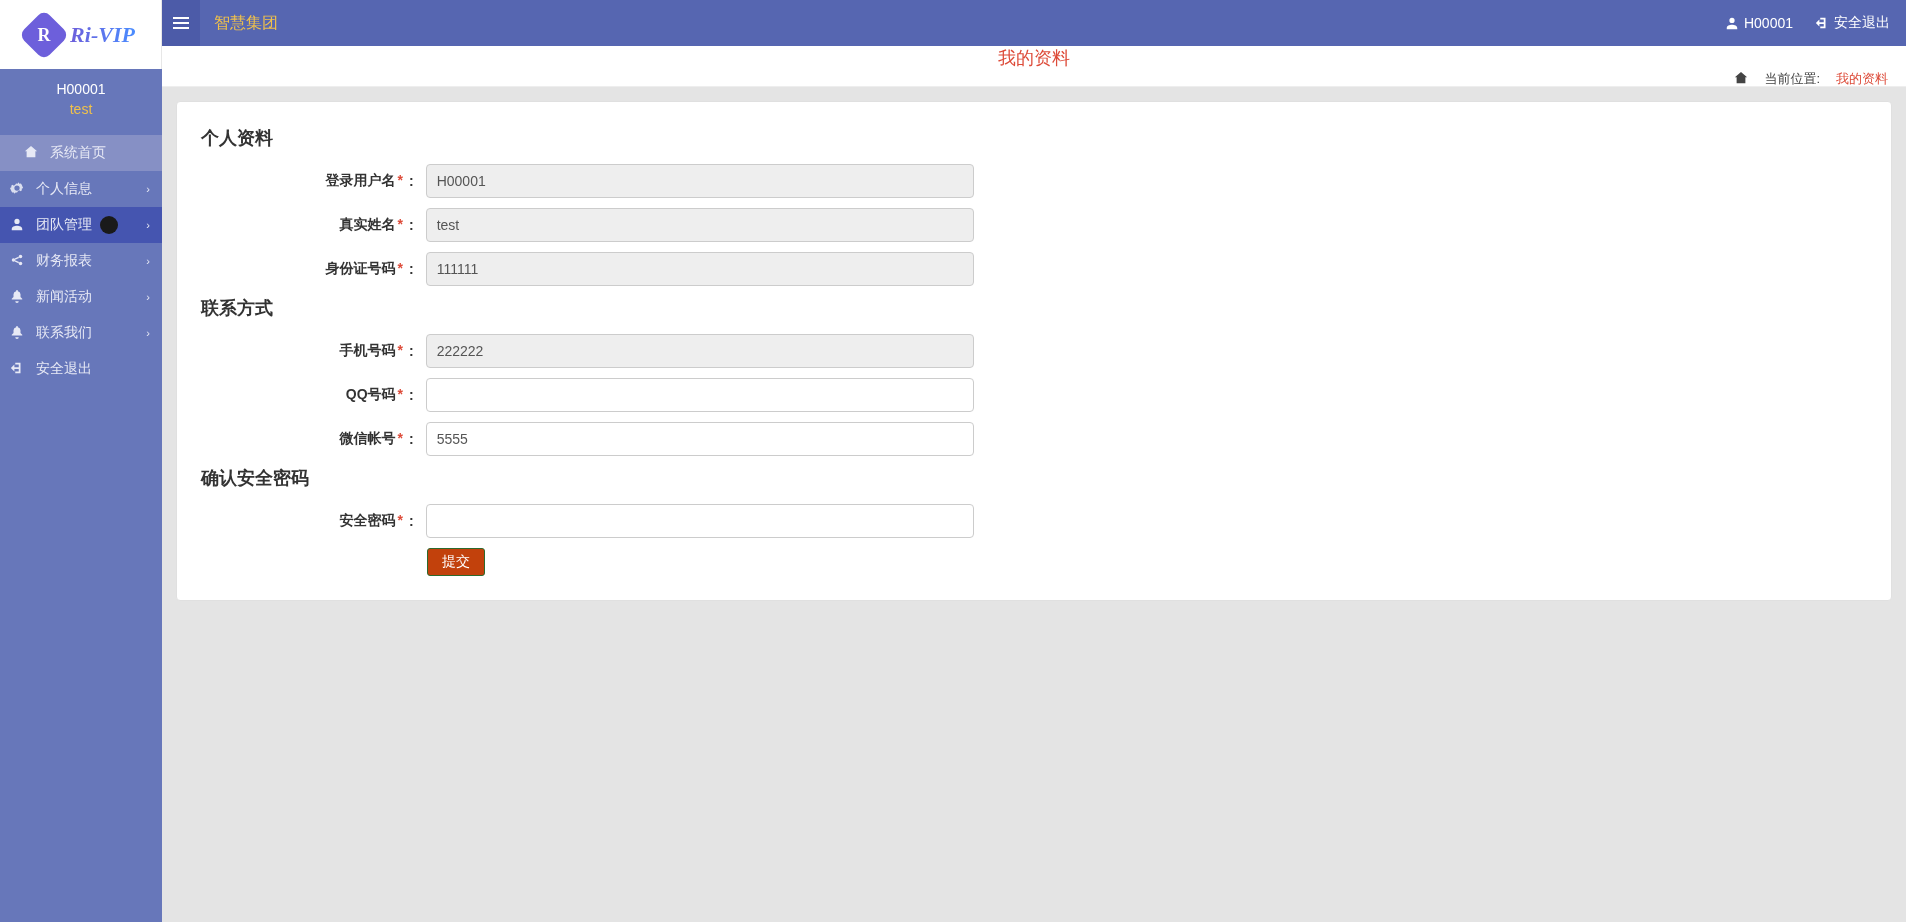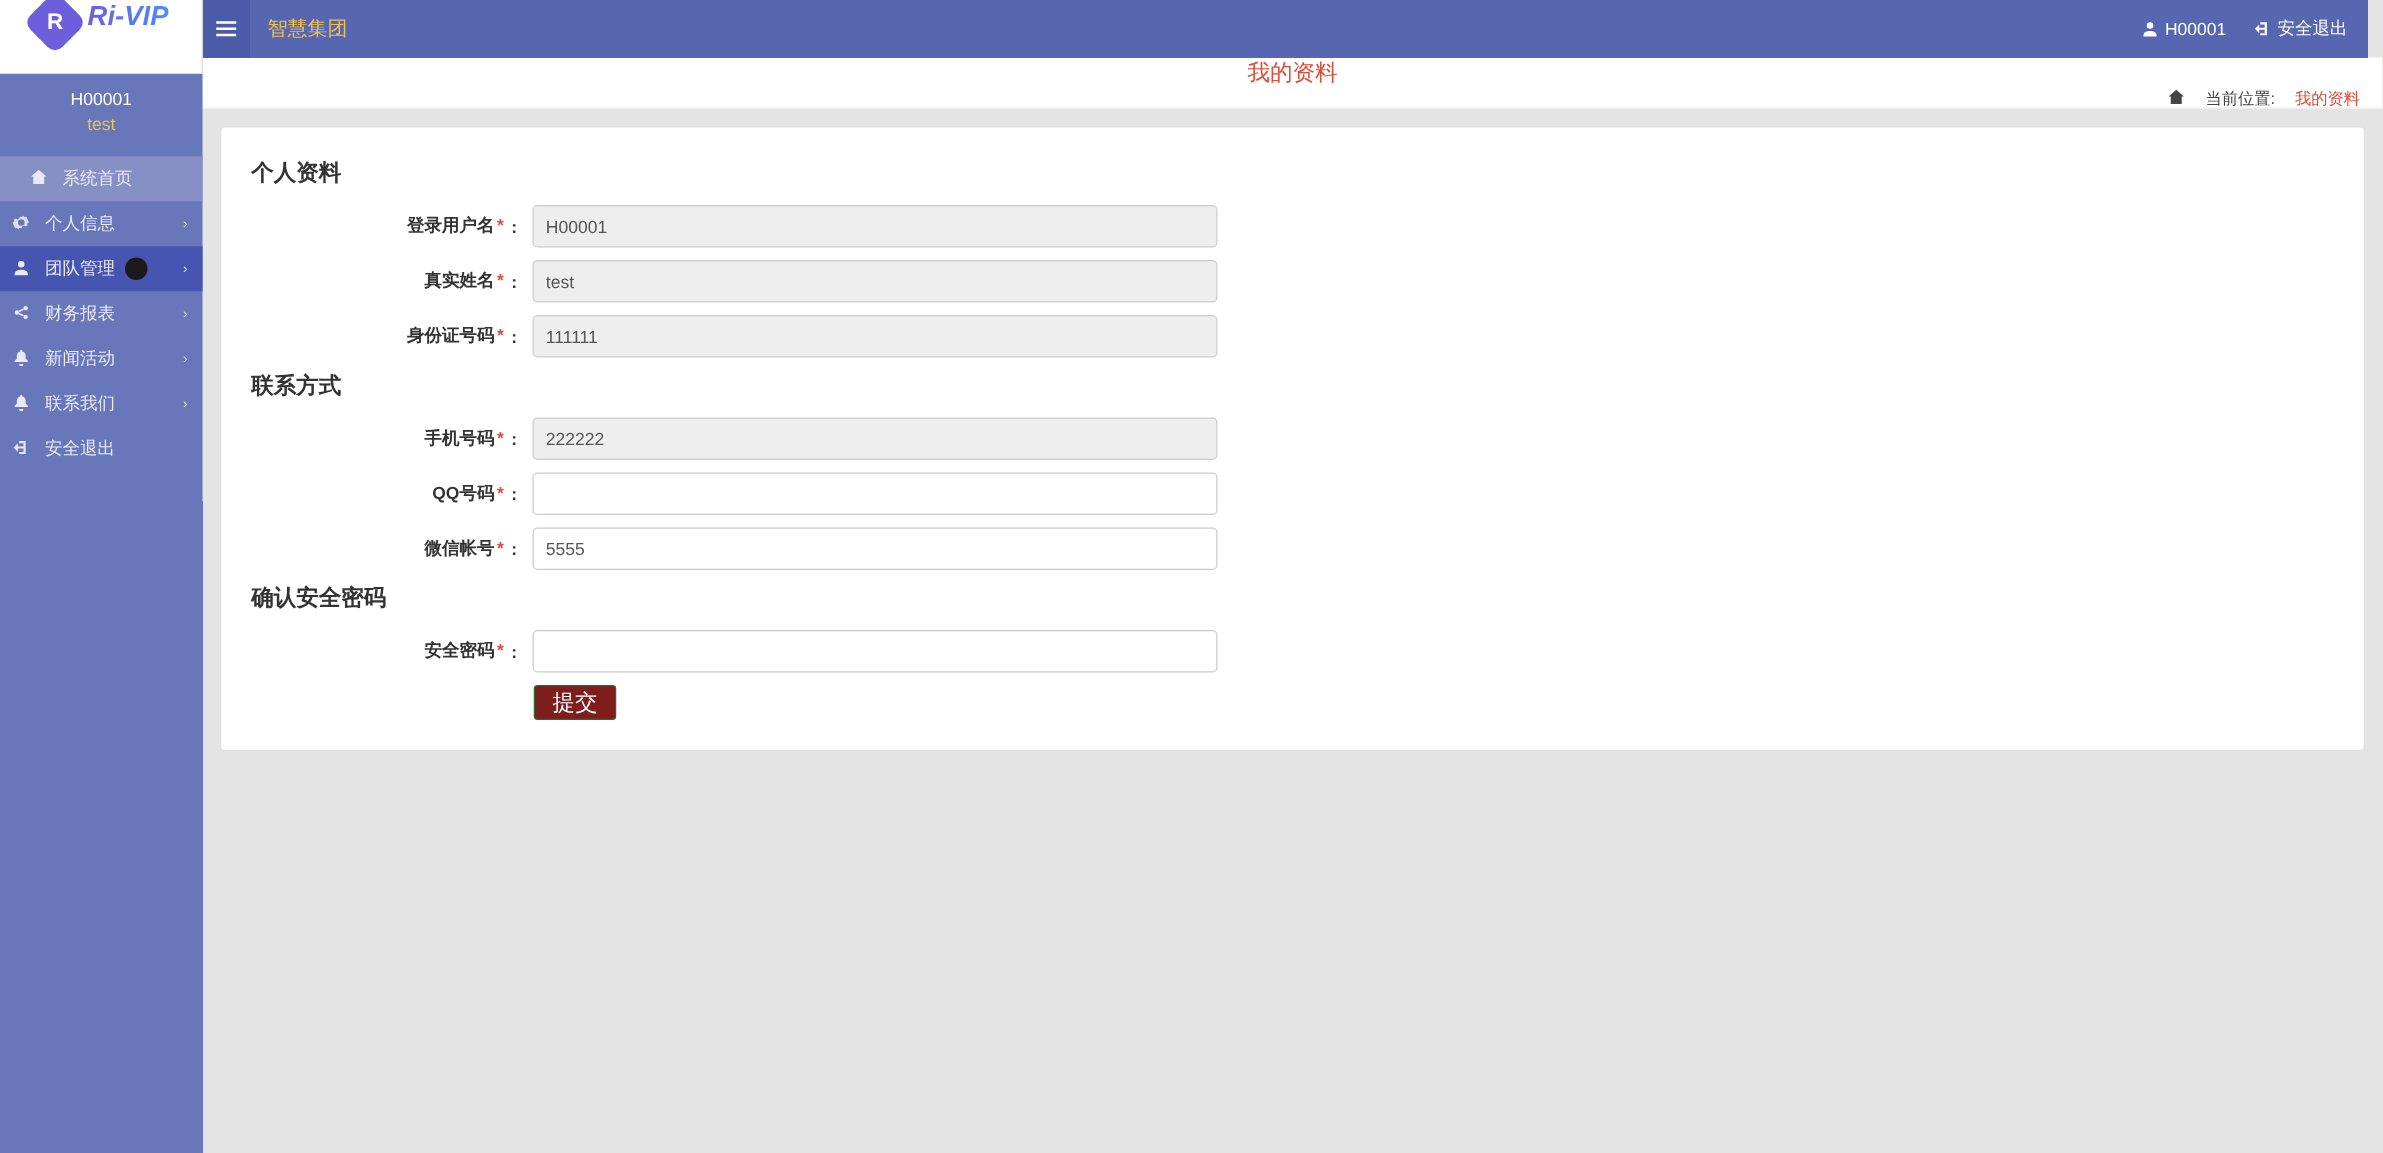--- a/index.html
+++ b/index.html
@@ -4,22 +4,22 @@
   <style>
     * { box-sizing: border-box; margin: 0; padding: 0; }
     body { font-family: "Microsoft YaHei", Arial, sans-serif; font-size: 14px; background: #e4e4e4; color: #333; }
     
     .sidebar {
       position: fixed; left: 0; top: 0; width: 162px; height: 100vh;
       background: #6777ba; color: #fff;
     }
     
     .logo {
-      height: 59px; display: flex; align-items: flex-start; justify-content: center;
-      background: #fff; border-right: 1px solid #e7e7e7;
+      height: 69px; display: flex; align-items: center; justify-content: center;
+      background: #fff; border-right: 1px solid #e7e7e7; font-family: Liberation Serif, serif;
     }
     .logo-icon {
       width: 36px; height: 36px; background: #6d5fdb; border-radius: 8px;
       transform: rotate(45deg); position: relative; margin-right: 8px;
     }
     .logo-icon::after {
       content: "R"; position: absolute; top: 50%; left: 50%;
       transform: translate(-50%, -50%) rotate(-45deg);
       color: #fff; font-weight: bold; font-size: 18px;
     }
@@ -41,21 +41,21 @@
     .nav-item.active { background: #8690c5; padding-left: 24px; }
     .nav-item.highlight { background: #4555b0; }
     .nav-item .nav-icon { width: 16px; margin-right: 10px; font-style: normal; }
     .nav-item .chev { position: absolute; right: 12px; font-size: 11px; }
     .nav-item .hot-badge {
       display: inline-block; width: 18px; height: 18px; background: #1a1a1a;
       border-radius: 50%; margin-left: 8px; position: relative;
     }
     
     .topbar {
-      position: fixed; top: 0; left: 162px; right: 12px; height: 46px;
+      position: fixed; top: 0; left: 162px; right: 0; height: 46px;
       background: #5666b1; color: #fff; display: flex; align-items: center;
       padding: 0 16px;
     }
     .hamburger {
       width: 38px; height: 46px; display: flex; align-items: center; justify-content: center;
       background: #4c5ba8; margin: 0 14px 0 -16px; cursor: pointer;
     }
     .hamburger-icon { width: 16px; display: inline-flex; flex-direction: column; gap: 3px; }
     .hamburger-icon span { height: 2px; background: #fff; }
     .top-title { color: #f0c14b; font-size: 16px; }
@@ -88,22 +88,22 @@
     }
     .req { color: #dd4b39; margin-left: 2px; }
     .form-colon { margin-right: 12px; font-weight: bold; }
     .form-input {
       height: 34px; width: 548px; border: 1px solid #ccc; border-radius: 4px;
       padding: 0 10px; font-size: 14px; color: #555;
     }
     .form-input:disabled { background: #eee; cursor: not-allowed; }
     .submit-row { margin-left: 226px; margin-top: 4px; }
     .btn-submit {
-      background: #7f1d1d; border: 1px solid #2d6a2d; color: #fff;
-      height: 28px; padding: 0 14px; border-radius: 3px; font-size: 18px; cursor: pointer;
+      background: #c2410c; border: 1px solid #2d6a2d; color: #fff;
+      height: 28px; padding: 0 14px; border-radius: 3px; font-size: 14px; cursor: pointer;
     }
     
     .icon-svg { width: 14px; height: 14px; fill: currentColor; }
   </style>
 </head>
 <body>
 
 <aside class="sidebar">
   <div class="logo">
     <span class="logo-icon"></span>

